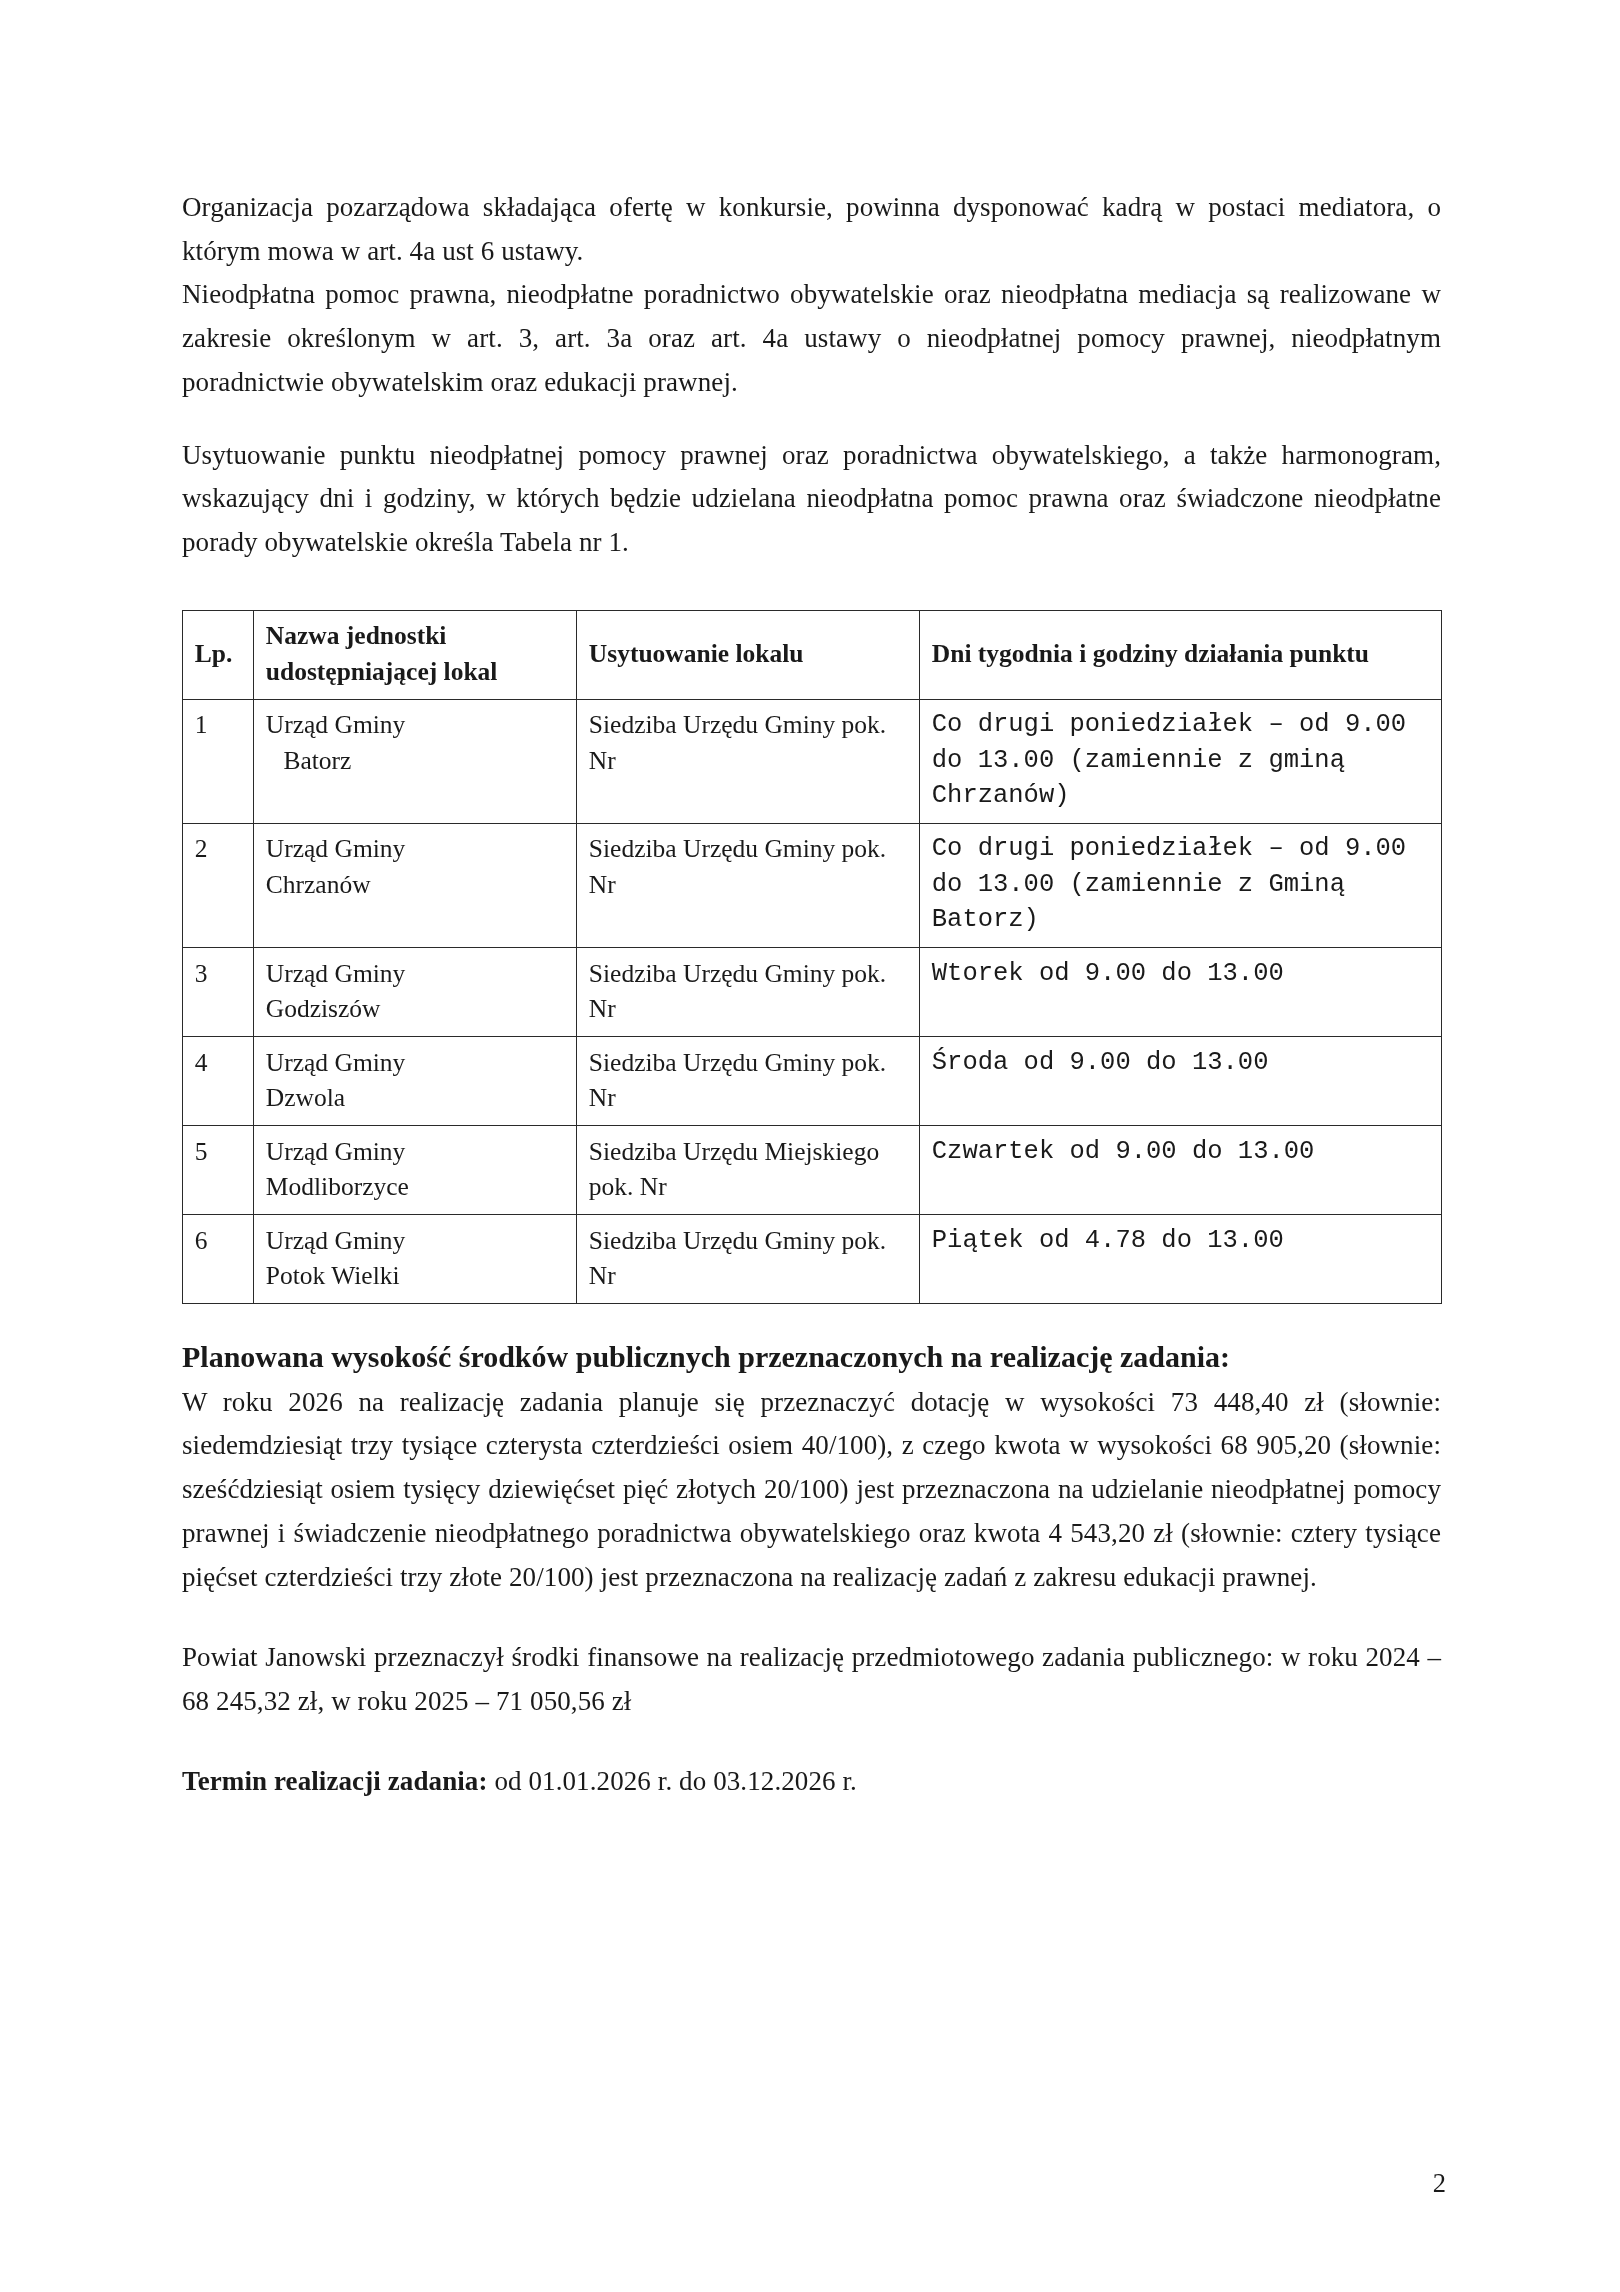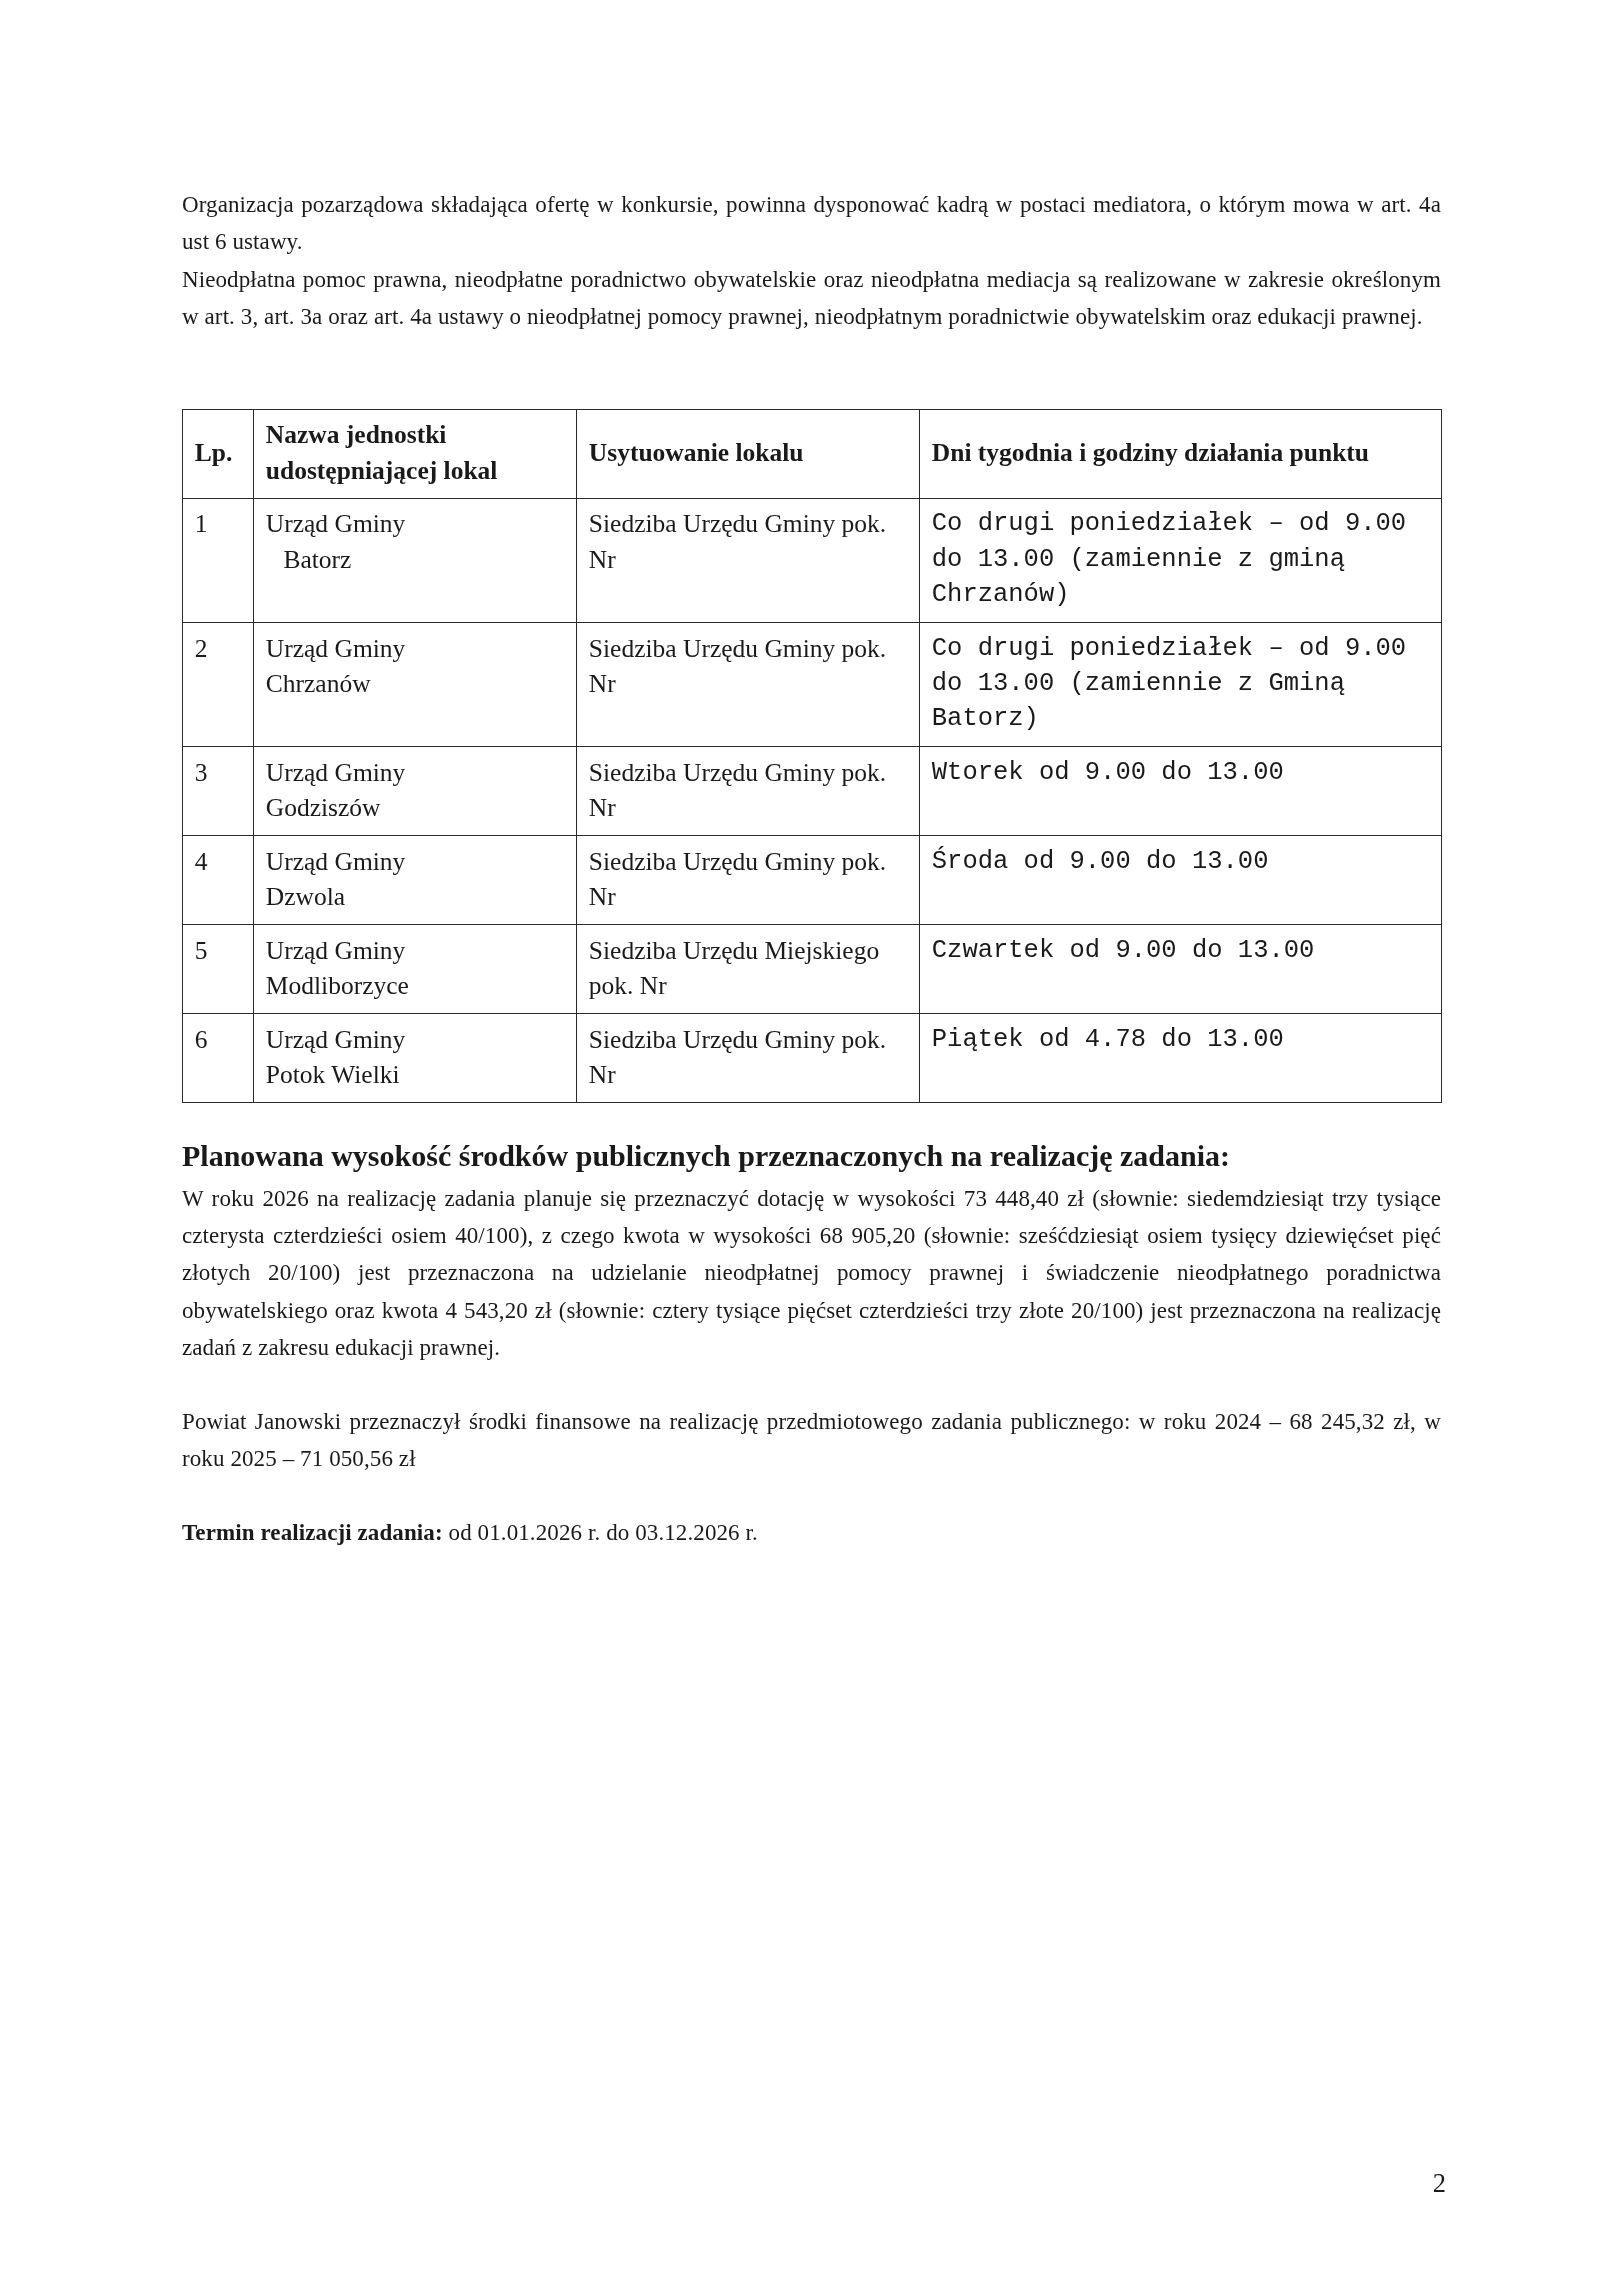--- a/index.html
+++ b/index.html
@@ -24,21 +24,21 @@
     box-sizing: border-box;
   }
   .content {
     position: absolute;
     left: 182px;
     top: 186px;
     width: 1259px;
   }
   p.para {
     margin: 0;
-    font-size: 23px;
+    font-size: 27px;
     line-height: 1.62;
     text-align: justify;
     text-justify: inter-word;
     letter-spacing: 0.1px;
   }
   .block-gap {
     height: 29px;
   }
   .small-gap {
     height: 7.8px;
@@ -108,20 +108,21 @@
 <body>
 
 <div class="page">
   <div class="content">
 
     <p class="para">Organizacja pozarządowa składająca ofertę w konkursie, powinna dysponować kadrą w postaci mediatora, o którym mowa w art. 4a ust 6 ustawy.</p>
     <p class="para">Nieodpłatna pomoc prawna, nieodpłatne poradnictwo obywatelskie oraz nieodpłatna mediacja są realizowane w zakresie określonym w art. 3, art. 3a oraz art. 4a ustawy o nieodpłatnej pomocy prawnej, nieodpłatnym poradnictwie obywatelskim oraz edukacji prawnej.</p>
 
     <div class="block-gap"></div>
 
+    <p class="para">Usytuowanie punktu nieodpłatnej pomocy prawnej oraz poradnictwa obywatelskiego, a także harmonogram, wskazujący dni i godziny, w których będzie udzielana nieodpłatna pomoc prawna oraz świadczone nieodpłatne porady obywatelskie określa Tabela nr 1.</p>
 
     <div class="block-gap"></div>
 
 
     <table class="schedule">
       <colgroup>
         <col class="col-lp">
         <col class="col-name">
         <col class="col-loc">
         <col class="col-days">

